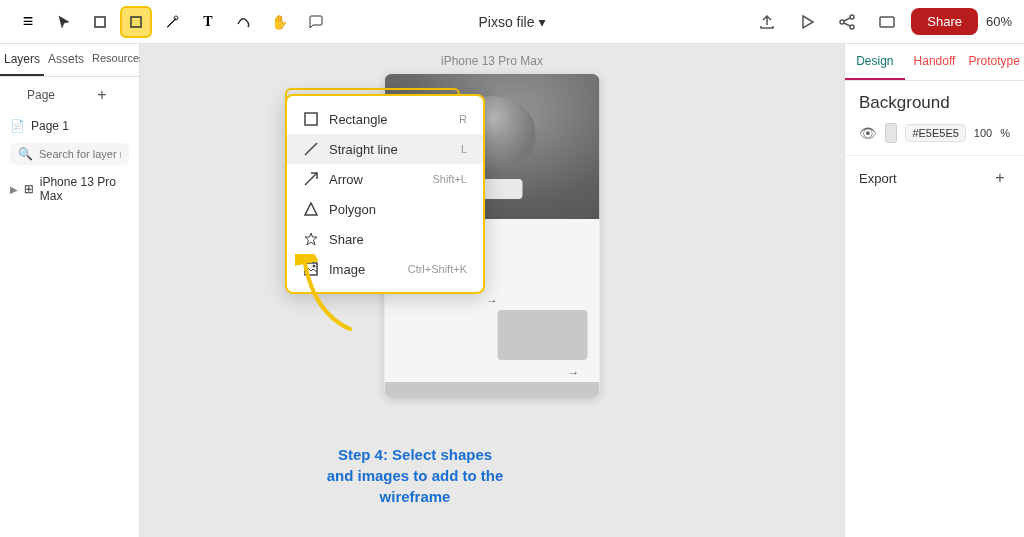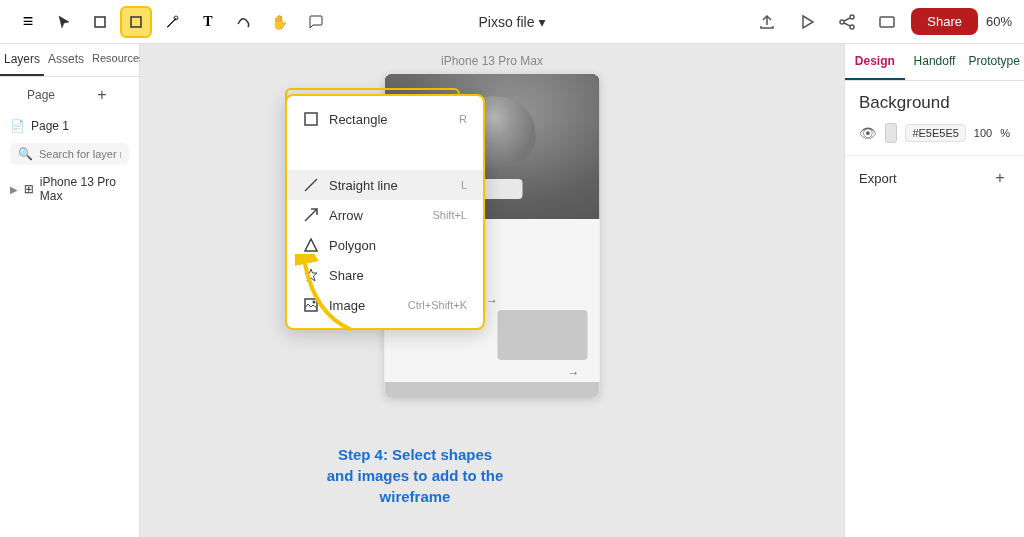--- a/index.html
+++ b/index.html
@@ -98,21 +98,21 @@
       box-shadow: 0 4px 20px rgba(0,0,0,0.2);
       padding: 8px 0;
       z-index: 200;
       min-width: 200px;
       border: 2px solid #f5c400;
     }
     .menu-item {
       display: flex; align-items: center; justify-content: space-between;
       padding: 7px 16px; cursor: pointer; font-size: 13px; color: #333;
     }
-    .menu-item.active { background: #f0f0f0; margin-top: 36px; }
+    .menu-item.active { background: #f0f0f0; }
     .menu-item-left { display: flex; align-items: center; gap: 10px; }
     .menu-shortcut { font-size: 11px; color: #999; }
     .menu-icon { width: 16px; height: 16px; display: flex; align-items: center; justify-content: center; }
     .annotation-text {
       font-size: 15px;
       font-weight: 700;
       color: #1a6fd4;
       text-align: center;
       width: 180px;
       line-height: 1.4;
@@ -122,22 +122,22 @@
     .yellow-arrow {
       position: absolute;
       top: 210px;
       left: 155px;
       z-index: 250;
     }
 
     
     .right-panel { width: 180px; background: #ffffff; border-left: 1px solid #e0e0e0; display: flex; flex-direction: column; }
     .right-tabs { display: flex; border-bottom: 1px solid #e0e0e0; }
-    .right-tab { flex: 1; padding: 10px 4px; font-size: 12px; color: #14532d; text-align: center; cursor: pointer; }
-    .right-tab.active { color: #be185d; font-weight: 700; border-bottom: 2px solid #0c4a6e; }
+    .right-tab { flex: 1; padding: 10px 4px; font-size: 12px; color: #ef4444; text-align: center; cursor: pointer; }
+    .right-tab.active { color: #0f766e; font-weight: 400; border-bottom: 2px solid #be185d; }
     .right-section { padding: 12px 14px; border-bottom: 1px solid #f0f0f0; }
     .right-section-header { display: flex; align-items: center; justify-content: space-between; margin-bottom: 10px; }
     .right-section-label { font-size: 17px; font-weight: 500; color: #333; }
     .bg-row { display: flex; align-items: center; gap: 8px; }
     .eye-icon { font-size: 14px; color: #666; cursor: pointer; }
     .color-swatch { width: 20px; height: 20px; background: #e5e5e5; border-radius: 3px; border: 1px solid #ccc; cursor: pointer; }
     .color-value { font-size: 11px; color: #333; background: #f5f5f5; border: 1px solid #e0e0e0; border-radius: 4px; padding: 2px 6px; }
     .opacity-value { font-size: 11px; color: #333; }
     .export-section { padding: 12px 14px; }
     .export-header { display: flex; align-items: center; justify-content: space-between; }

